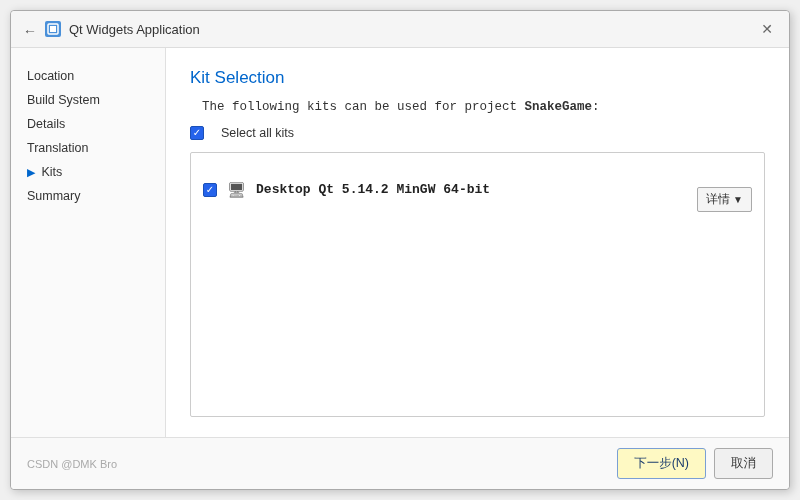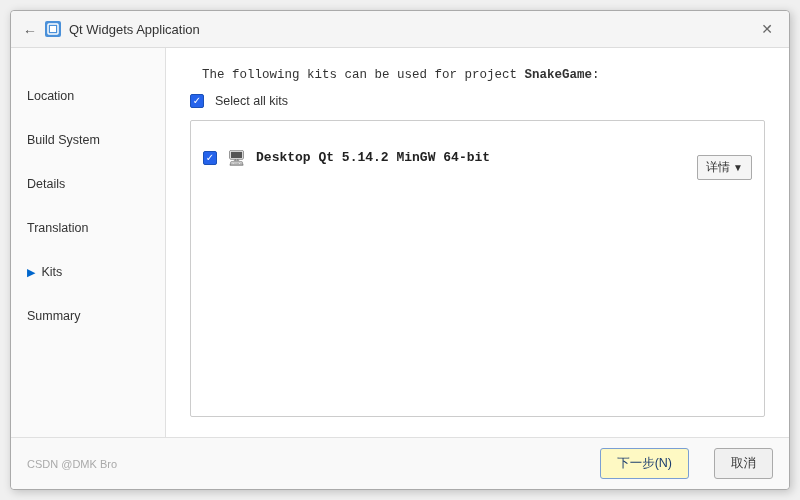--- a/index.html
+++ b/index.html
@@ -75,21 +75,20 @@
       background: #fafafa;
     }
     .sidebar-item {
       padding: 5px 16px;
       font-size: 12.5px;
       color: #333;
       cursor: pointer;
       display: flex;
       align-items: center;
       gap: 6px;
-      margin-top: 20px;
     }
     .sidebar-item.active {
       color: #333;
       font-weight: normal;
     }
     .sidebar-item .arrow {
       font-size: 11px;
       color: #0066cc;
     }
     .main-content {
@@ -118,21 +117,21 @@
       padding: 5px 8px;
       border: 1px solid #ccc;
       border-radius: 2px;
       font-size: 12px;
       color: #999;
       outline: none;
     }
     .select-all-row {
       display: flex;
       align-items: center;
-      gap: 11px;
+      gap: 17px;
       font-size: 12.5px;
       color: #333;
     }
     .checkbox-blue {
       width: 14px;
       height: 14px;
       background: #2563eb;
       border: 1px solid #1a50b8;
       border-radius: 2px;
       display: flex;
@@ -179,21 +178,21 @@
       display: flex;
       align-items: center;
       gap: 3px;
       color: #333;
       margin-top: 20px;
     }
     .dialog-footer {
       display: flex;
       justify-content: flex-end;
       align-items: center;
-      gap: 25px;
+      gap: 8px;
       padding: 10px 16px;
       border-top: 1px solid #e0e0e0;
       background: #f9f9f9;
       border-radius: 0 0 4px 4px;
     }
     .footer-btn {
       padding: 6px 16px;
       font-size: 12.5px;
       border: 1px solid #aaa;
       border-radius: 3px;
@@ -249,20 +248,21 @@
       <div class="sidebar-item active">
         <span class="arrow">▶</span>
         <span>Kits</span>
       </div>
       <div class="sidebar-item">
         <span>Summary</span>
       </div>
     </div>
 
     <div class="main-content">
+      <div class="section-title">Kit Selection</div>
 
       <div class="description">
         <span>The following kits can be used for project </span><strong>SnakeGame</strong><span>:</span>
       </div>
 
 
       <div class="select-all-row">
         <div class="checkbox-blue"></div>
         <span>Select all kits</span>
       </div>

